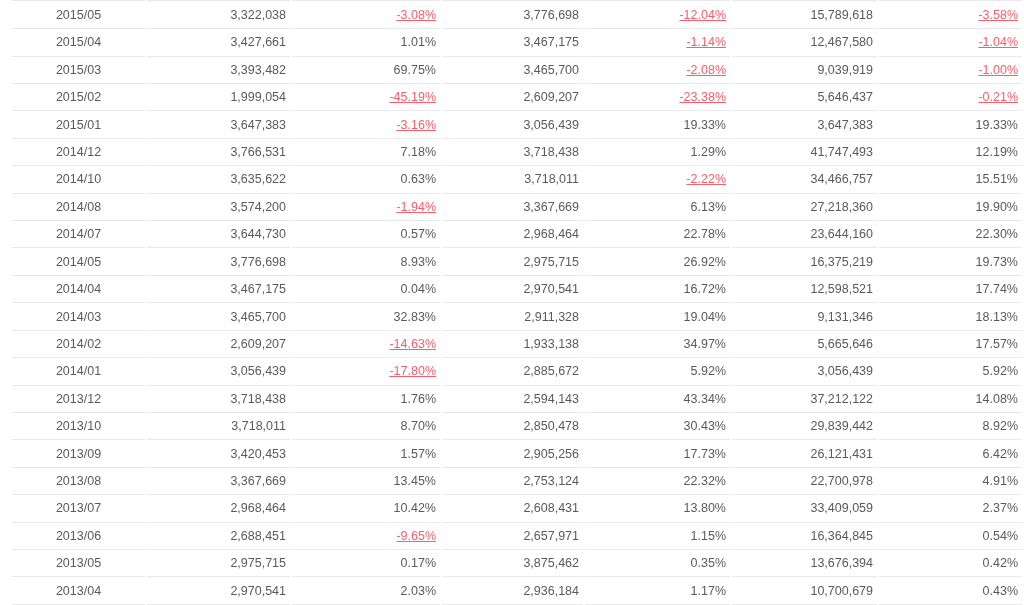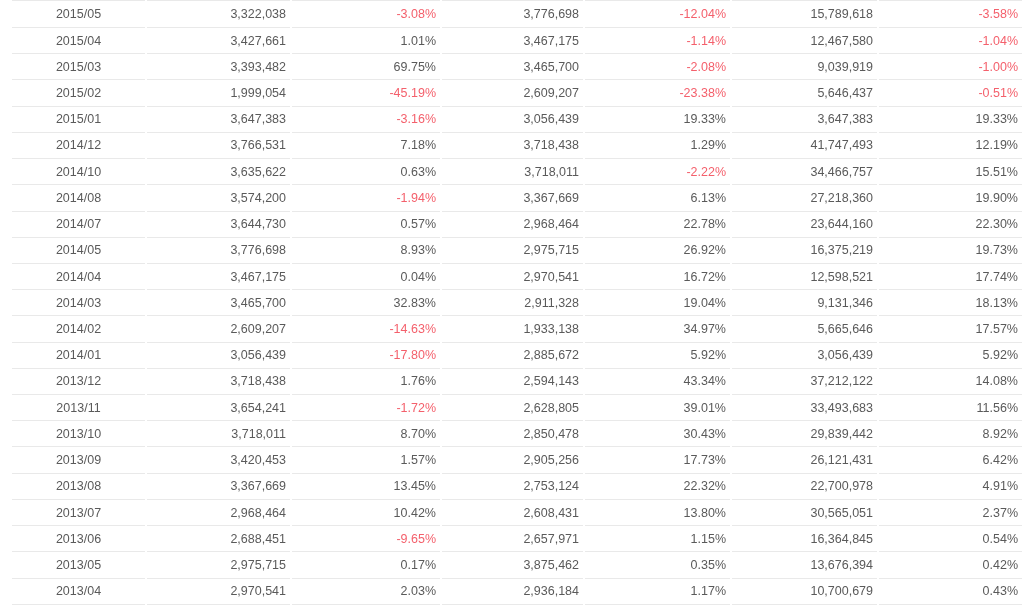--- a/index.html
+++ b/index.html
@@ -29,21 +29,21 @@
     color:var(--text);
     text-align:right;
     vertical-align:middle;
     white-space:nowrap;
     overflow:hidden;
     border-bottom:1px solid var(--border);
     box-sizing:border-box;
   }
   tr:first-child td{border-top:1px solid var(--border);}
   td.c-month{text-align:center;padding:0;}
-  td.neg{color:var(--negative);}
+  td.neg{color:var(--negative);text-decoration:underline;}
 </style>
 </head>
 <body>
 
 <div class="page">
   <table class="data-table">
     <colgroup>
       <col style="width:133px">
       <col style="width:143px">
       <col style="width:148px">
@@ -80,21 +80,21 @@
     <td class="c-num">9,039,919</td>
     <td class="c-num neg">-1.00%</td>
   </tr>
         <tr>
     <td class="c-month">2015/02</td>
     <td class="c-num">1,999,054</td>
     <td class="c-num neg">-45.19%</td>
     <td class="c-num">2,609,207</td>
     <td class="c-num neg">-23.38%</td>
     <td class="c-num">5,646,437</td>
-    <td class="c-num neg">-0.51%</td>
+    <td class="c-num neg">-0.21%</td>
   </tr>
         <tr>
     <td class="c-month">2015/01</td>
     <td class="c-num">3,647,383</td>
     <td class="c-num neg">-3.16%</td>
     <td class="c-num">3,056,439</td>
     <td class="c-num">19.33%</td>
     <td class="c-num">3,647,383</td>
     <td class="c-num">19.33%</td>
   </tr>
@@ -182,29 +182,20 @@
         <tr>
     <td class="c-month">2013/12</td>
     <td class="c-num">3,718,438</td>
     <td class="c-num">1.76%</td>
     <td class="c-num">2,594,143</td>
     <td class="c-num">43.34%</td>
     <td class="c-num">37,212,122</td>
     <td class="c-num">14.08%</td>
   </tr>
         <tr>
-    <td class="c-month">2013/11</td>
-    <td class="c-num">3,654,241</td>
-    <td class="c-num neg">-1.72%</td>
-    <td class="c-num">2,628,805</td>
-    <td class="c-num">39.01%</td>
-    <td class="c-num">33,493,683</td>
-    <td class="c-num">11.56%</td>
-  </tr>
-        <tr>
     <td class="c-month">2013/10</td>
     <td class="c-num">3,718,011</td>
     <td class="c-num">8.70%</td>
     <td class="c-num">2,850,478</td>
     <td class="c-num">30.43%</td>
     <td class="c-num">29,839,442</td>
     <td class="c-num">8.92%</td>
   </tr>
         <tr>
     <td class="c-month">2013/09</td>
@@ -223,21 +214,21 @@
     <td class="c-num">22.32%</td>
     <td class="c-num">22,700,978</td>
     <td class="c-num">4.91%</td>
   </tr>
         <tr>
     <td class="c-month">2013/07</td>
     <td class="c-num">2,968,464</td>
     <td class="c-num">10.42%</td>
     <td class="c-num">2,608,431</td>
     <td class="c-num">13.80%</td>
-    <td class="c-num">30,565,051</td>
+    <td class="c-num">33,409,059</td>
     <td class="c-num">2.37%</td>
   </tr>
         <tr>
     <td class="c-month">2013/06</td>
     <td class="c-num">2,688,451</td>
     <td class="c-num neg">-9.65%</td>
     <td class="c-num">2,657,971</td>
     <td class="c-num">1.15%</td>
     <td class="c-num">16,364,845</td>
     <td class="c-num">0.54%</td>

